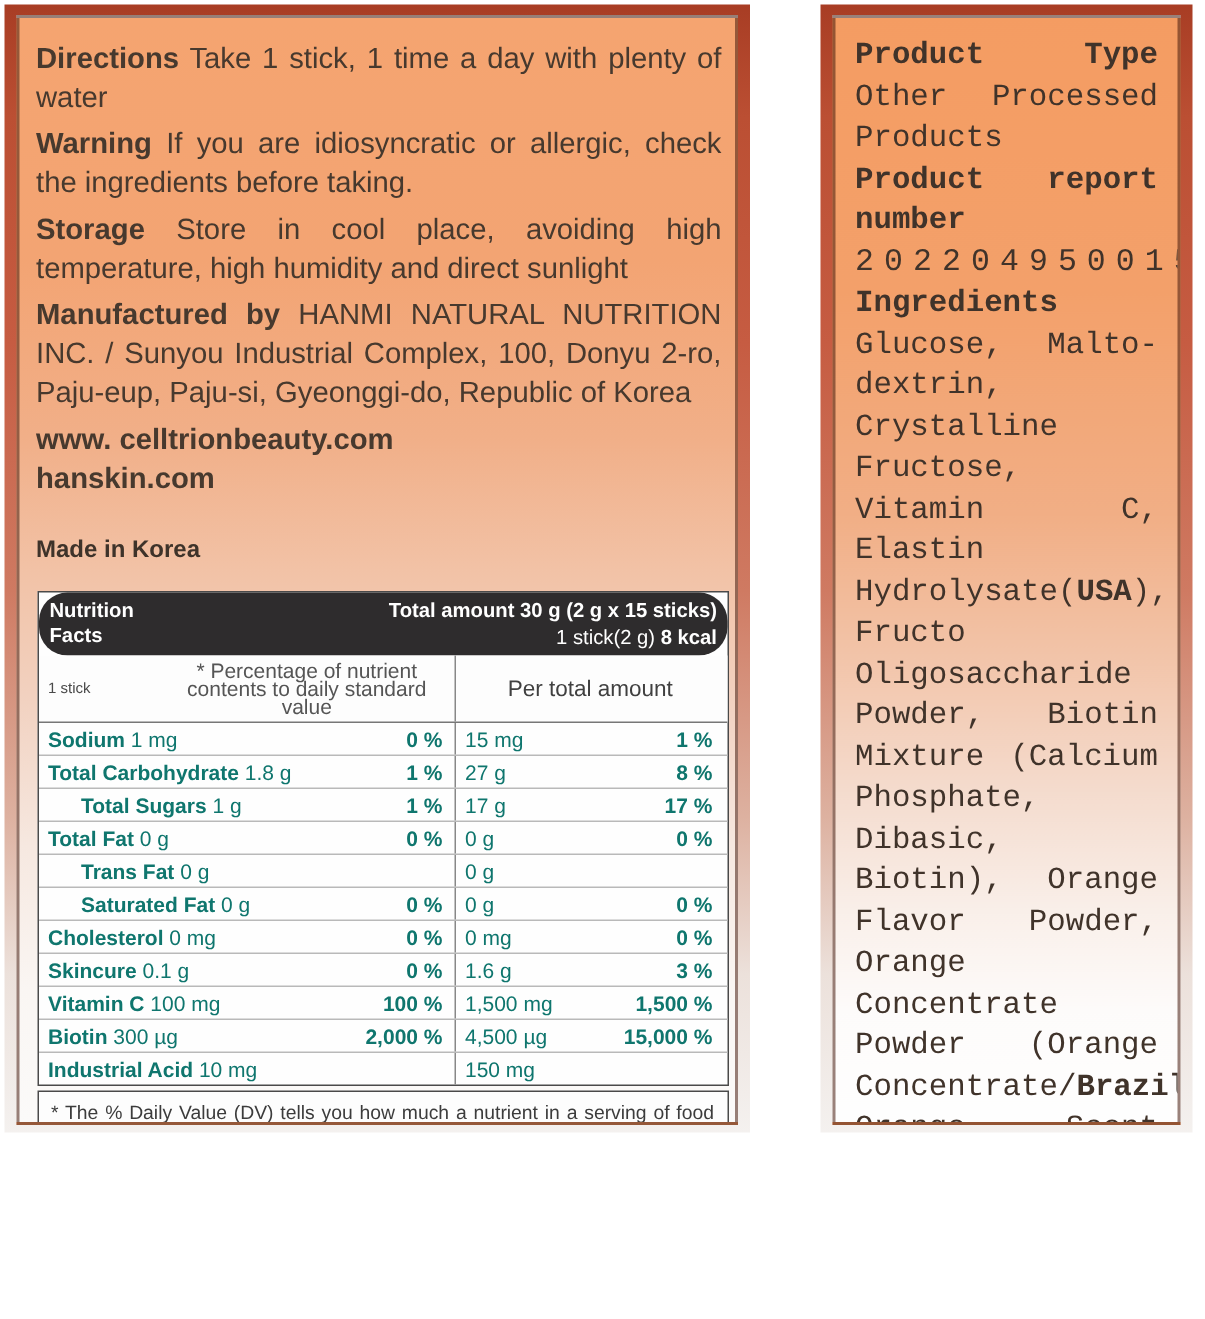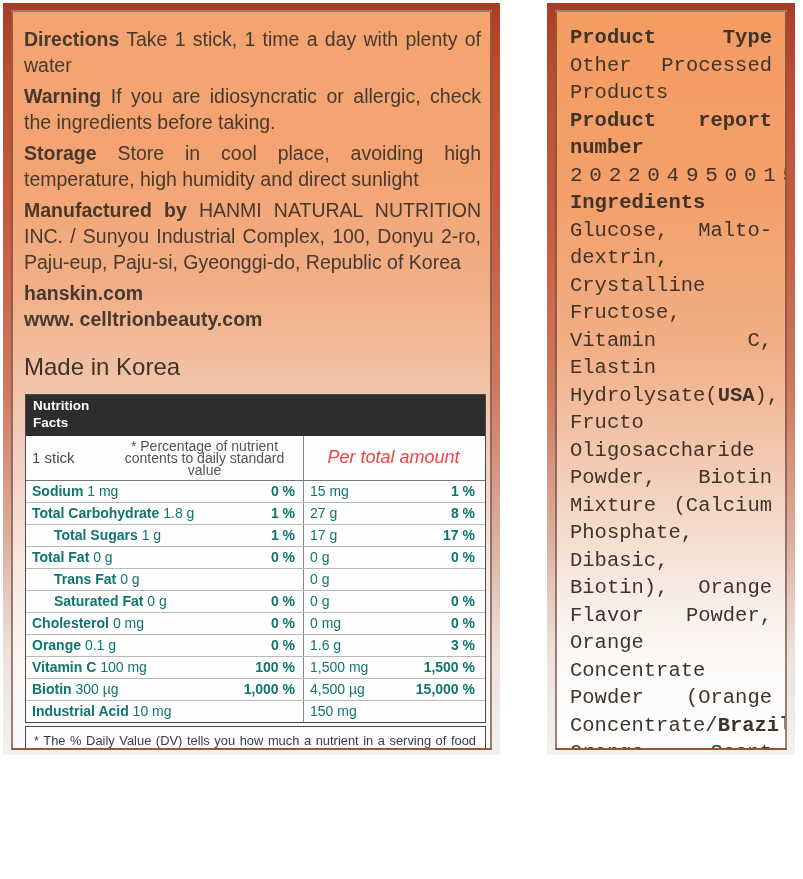--- a/index.html
+++ b/index.html
@@ -25,32 +25,32 @@
   }
   .inner-right{
     background:linear-gradient(180deg,#f49c62 0%,#f3a06a 25%,#f1ae85 45%,#f2c4a9 58%,#f4dbcd 70%,#f9efe9 81%,#fdfbfa 90%,#fefefe 100%);
     padding:12px 13px 0 13px;
   }
   
   .left-text{font-size:19.5px;line-height:26px;color:#47392e;}
   .sec{margin:0 0 5px 0;text-align:justify;}
   .b{font-weight:bold;}
   .site{font-weight:bold;margin:0;}
-  .made{font-weight:normal;font-size:24px;margin:22px 0 0 0;color:#3e332a;}
+  .made{font-weight:bold;font-size:16px;margin:22px 0 0 0;color:#3e332a;}
   
   .nf{margin:14px 1px 0 1px;}
   .nf-box{border:1px solid #4a4a4a;background:#fefefe;width:459px;box-sizing:content-box;}
-  .nf-header{background:#2e2c2d;color:#ffffff;display:flex;justify-content:space-between;align-items:center;padding:3px 7px 4px 7px;}
+  .nf-header{background:#2e2c2d;color:#ffffff;display:flex;justify-content:space-between;align-items:center;padding:3px 7px 4px 7px;border-radius:19px;}
   .nf-title{font-size:13.5px;font-weight:bold;line-height:1.25;}
   .nf-amounts{font-size:13.5px;text-align:right;line-height:1.3;}
   .nf-amounts .l1{font-weight:bold;}
   .nf-sub{display:grid;grid-template-columns:80px 198px 179px;border-bottom:1px solid #777;background:#fdfdfd;}
-  .nf-sub .c1{font-size:15px;color:#4a4a4a;padding:4px 0 4px 6px;display:flex;align-items:center;}
+  .nf-sub .c1{font-size:10px;color:#4a4a4a;padding:4px 0 4px 6px;display:flex;align-items:center;}
   .nf-sub .c2{font-size:14px;color:#555;text-align:center;line-height:12px;padding:4px 2px;border-right:1px solid #888;display:flex;align-items:center;justify-content:center;}
-  .nf-sub .c3{font-size:18px;color:#ef4444;display:flex;align-items:center;justify-content:center;font-style:italic;}
+  .nf-sub .c3{font-size:15px;color:#404040;display:flex;align-items:center;justify-content:center;}
   .nf-row{display:grid;grid-template-columns:278px 179px;border-top:1px solid #b9b9b9;font-size:14px;color:#0f766e;}
   .nf-row:first-child{border-top:none;}
   .half{display:flex;justify-content:space-between;align-items:center;padding:2.5px 8px 2.5px 6px;}
   .half.lft{border-right:1px solid #888;}
   .half .nm.ind{padding-left:22px;}
   .half .pct{font-weight:bold;white-space:nowrap;}
   .footnote{border:1px solid #4a4a4a;background:#fdfdfd;margin-top:3px;padding:5px 9px 8px 8px;font-size:12.9px;line-height:17.3px;color:#3c3c3c;text-align:justify;width:442px;}
   
   .right-text{font-size:20.5px;line-height:27.5px;color:#40332a;text-align:justify;}
   .right-text p{margin:0;}
@@ -64,31 +64,35 @@
     <div class="inner inner-left">
 
       <div class="left-text" id="left-sections">
           <p class="sec"><span class="b">Directions</span> Take 1 stick, 1 time a day with plenty of water</p>
           <p class="sec"><span class="b">Warning</span> If you are idiosyncratic or allergic, check the ingredients before taking.</p>
           <p class="sec"><span class="b">Storage</span> Store in cool place, avoiding high temperature, high humidity and direct sunlight</p>
           <p class="sec"><span class="b">Manufactured by</span> HANMI NATURAL NUTRITION INC. / Sunyou Industrial Complex, 100, Donyu 2-ro, Paju-eup, Paju-si, Gyeonggi-do, Republic of Korea</p>
         </div>
 
       <div class="left-text">
+        <p class="site">www. celltrionbeauty.com</p>
         <p class="site">hanskin.com</p>
-        <p class="site">www. celltrionbeauty.com</p>
         <p class="made">Made in Korea</p>
       </div>
 
       <div class="nf">
         <div class="nf-box">
           <div class="nf-header">
             <div class="nf-title">
               <div>Nutrition</div>
               <div>Facts</div>
+            </div>
+            <div class="nf-amounts">
+              <div class="l1">Total amount 30 g (2 g x 15 sticks)</div>
+              <div><span>1 stick(2 g) </span><span class="b">8 kcal</span></div>
             </div>
           </div>
           <div class="nf-sub">
             <div class="c1">1 stick</div>
             <div class="c2">* Percentage of nutrient contents to daily standard value</div>
             <div class="c3">Per total amount</div>
           </div>
           <div id="nf-rows">
               <div class="nf-row">
                 <div class="half lft">
@@ -155,42 +159,42 @@
                   <span class="nm"><span class="b">Cholesterol</span> 0 mg</span>
                   <span class="pct">0 %</span>
                 </div>
                 <div class="half">
                   <span>0 mg</span>
                   <span class="pct">0 %</span>
                 </div>
               </div>
               <div class="nf-row">
                 <div class="half lft">
-                  <span class="nm"><span class="b">Orange</span> 0.1 g</span>
+                  <span class="nm"><span class="b">Skincure</span> 0.1 g</span>
                   <span class="pct">0 %</span>
                 </div>
                 <div class="half">
                   <span>1.6 g</span>
                   <span class="pct">3 %</span>
                 </div>
               </div>
               <div class="nf-row">
                 <div class="half lft">
                   <span class="nm"><span class="b">Vitamin C</span> 100 mg</span>
                   <span class="pct">100 %</span>
                 </div>
                 <div class="half">
                   <span>1,500 mg</span>
                   <span class="pct">1,500 %</span>
                 </div>
               </div>
               <div class="nf-row">
                 <div class="half lft">
                   <span class="nm"><span class="b">Biotin</span> 300 µg</span>
-                  <span class="pct">1,000 %</span>
+                  <span class="pct">2,000 %</span>
                 </div>
                 <div class="half">
                   <span>4,500 µg</span>
                   <span class="pct">15,000 %</span>
                 </div>
               </div>
               <div class="nf-row">
                 <div class="half lft">
                   <span class="nm"><span class="b">Industrial Acid</span> 10 mg</span>
                   <span class="pct"></span>

